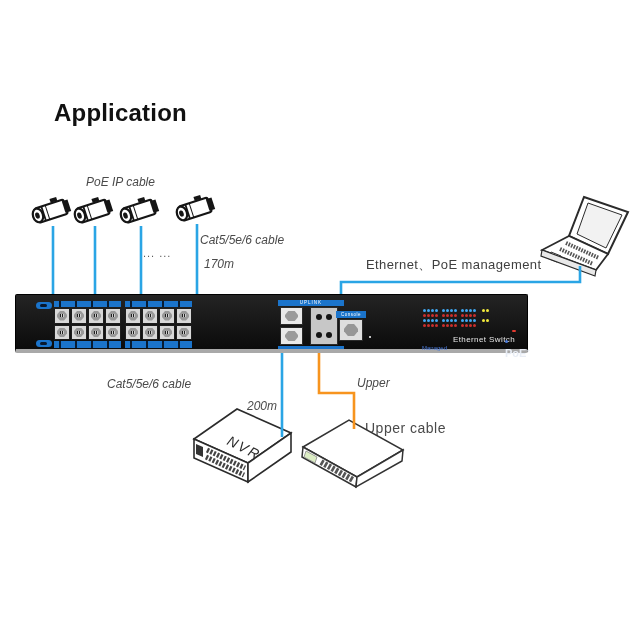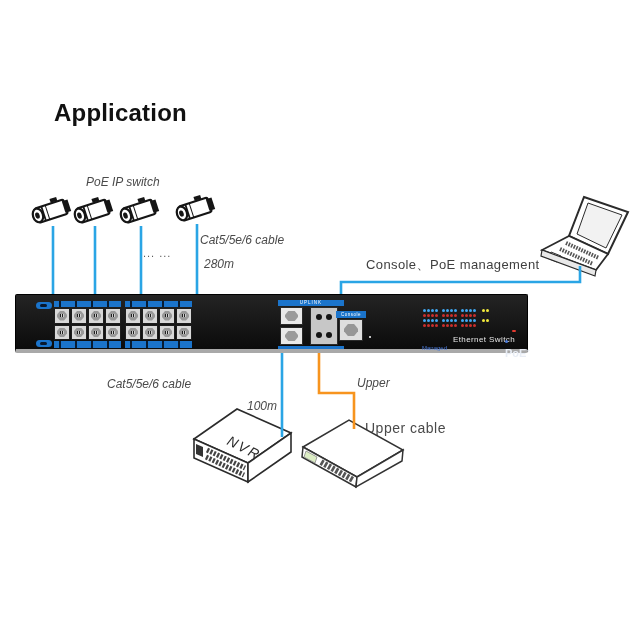--- a/index.html
+++ b/index.html
@@ -82,27 +82,27 @@
   .brand-managed{position:absolute;left:406px;top:50px;font-size:6px;color:#4a79d8;}
   .brand-poe{position:absolute;left:489px;top:40px;font-size:11px;font-weight:bold;color:#e8edf5;}
   .brand-poe .poe-dot{display:inline-block;width:3px;height:3px;border-radius:50%;background:#4a79d8;margin-right:1px;vertical-align:2px;}
   .brand-poe sup{font-size:6px;}
 </style>
 </head>
 <body>
 
 <div class="abs page-title">Application</div>
 
-<div class="abs lbl it lbl-camera">PoE IP switch</div>
+<div class="abs lbl it lbl-camera">PoE IP cable</div>
 <div class="abs lbl-dots">... ...</div>
 <div class="abs lbl it lbl-cat5top">Cat5/5e/6 cable</div>
-<div class="abs lbl it lbl-150m">280m</div>
-<div class="abs lbl lbl-mgmt">Console、PoE management</div>
+<div class="abs lbl it lbl-150m">170m</div>
+<div class="abs lbl lbl-mgmt">Ethernet、PoE management</div>
 <div class="abs lbl it lbl-cat5bot">Cat5/5e/6 cable</div>
-<div class="abs lbl it lbl-100m">100m</div>
+<div class="abs lbl it lbl-100m">200m</div>
 <div class="abs lbl it lbl-fiber">Upper</div>
 <div class="abs lbl lbl-upper">Upper cable</div>
 
 <svg class="abs diagram-svg" xmlns="http://www.w3.org/2000/svg" xmlns:xlink="http://www.w3.org/1999/xlink" viewBox="0 0 640 640">
   <defs>
     <g id="cam">
       <g transform="rotate(-18 22 16)">
         <rect x="5" y="9" width="30" height="15" rx="2" fill="#fff" stroke="#151515" stroke-width="2.2"></rect>
         <rect x="33" y="10.5" width="6" height="12" fill="#151515"></rect>
         <line x1="12" y1="9" x2="12" y2="24" stroke="#151515" stroke-width="1.8"></line>

